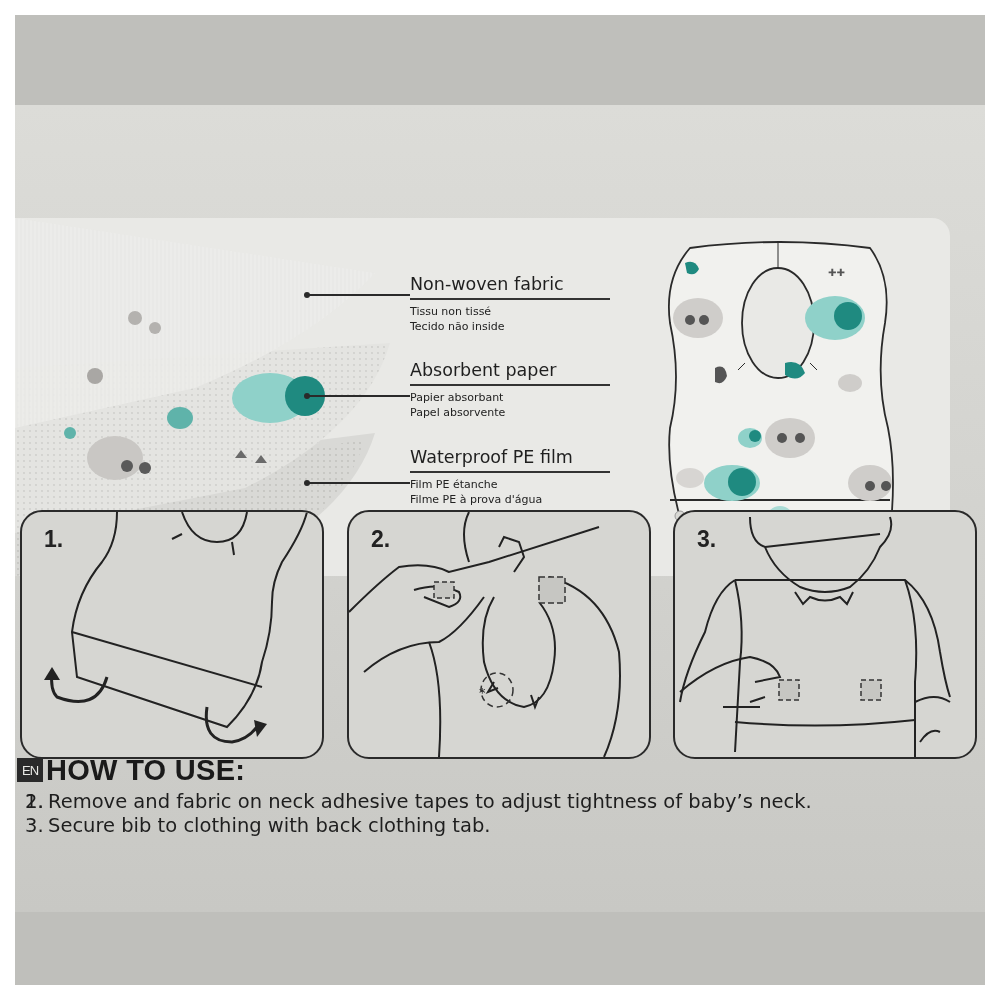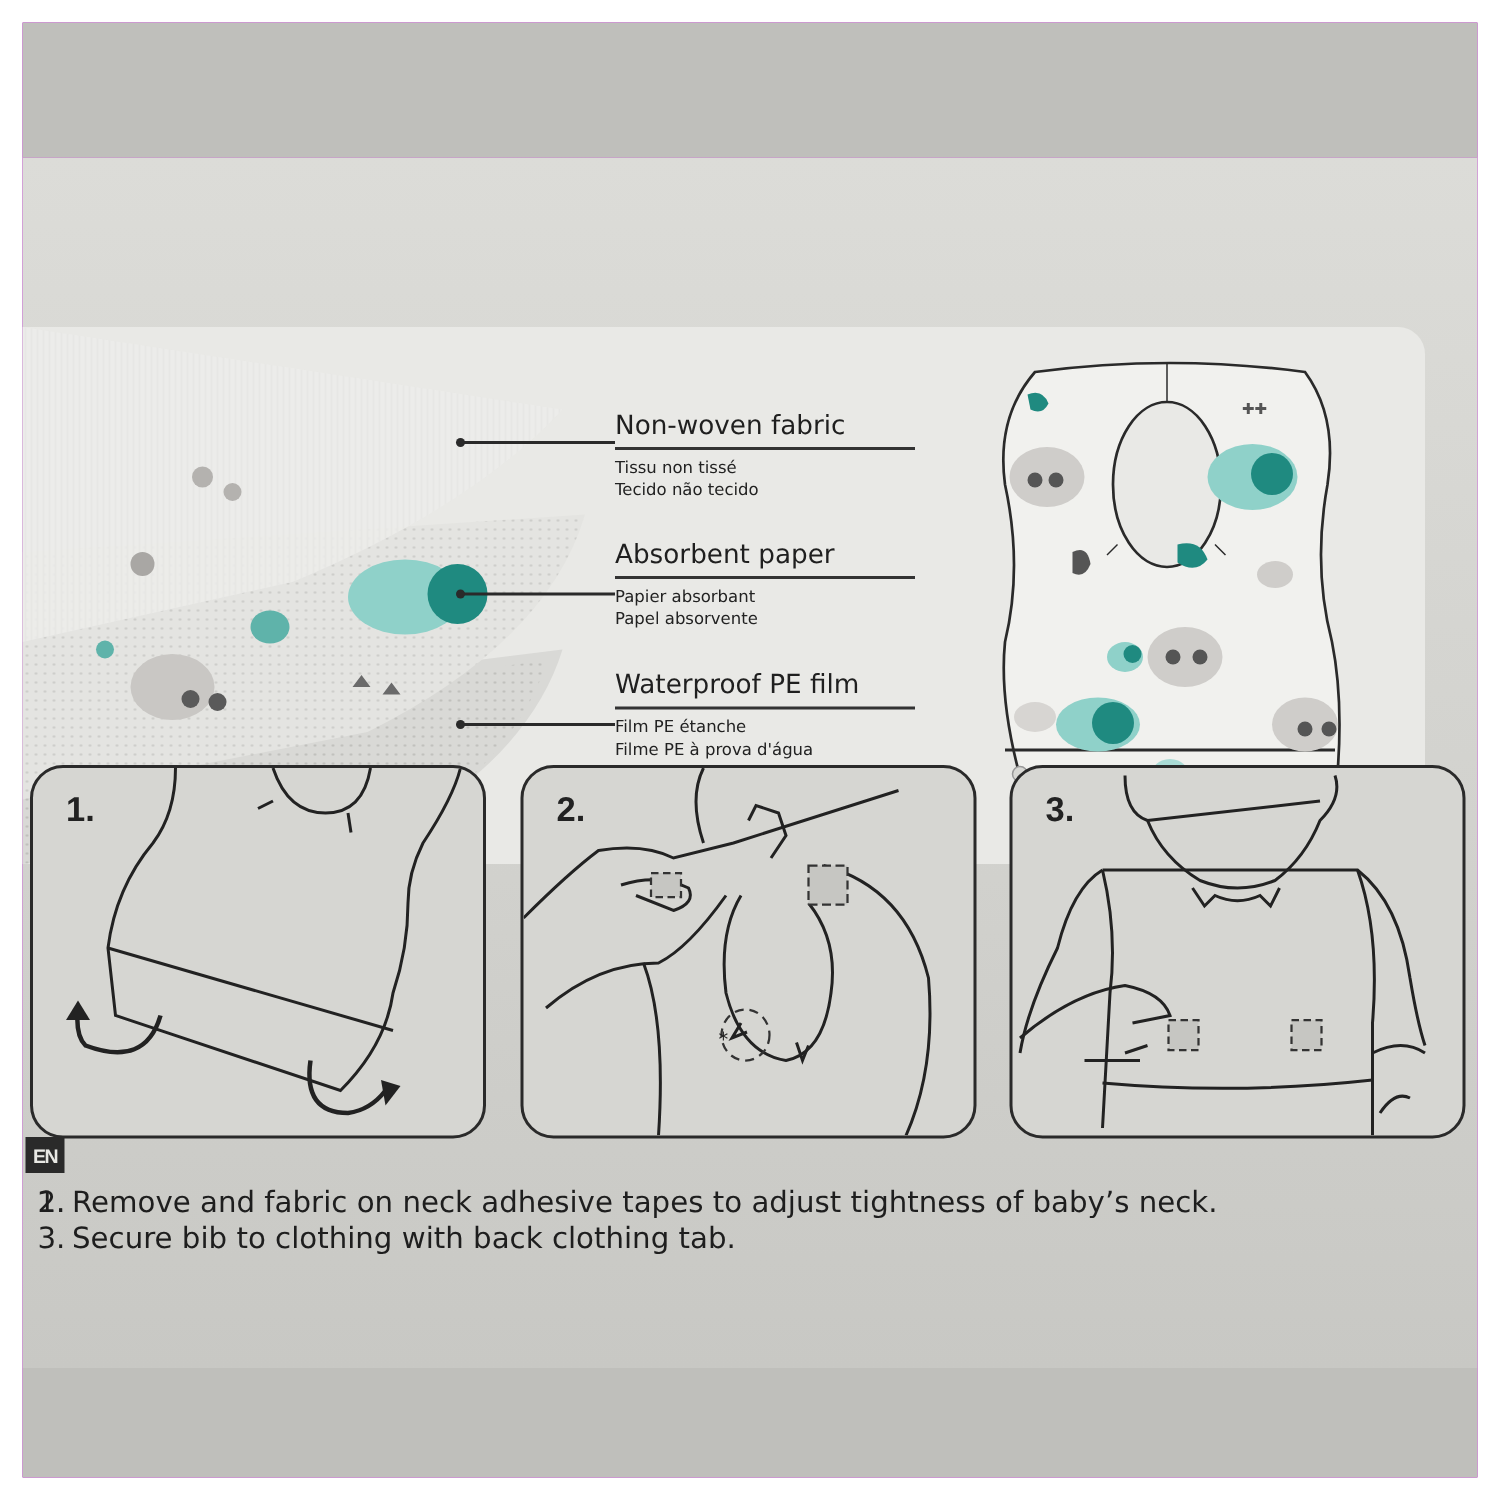--- a/index.html
+++ b/index.html
@@ -38,21 +38,21 @@
     font-weight: bold; font-size: 23px; color: #222; z-index: 2;
   }
   .step svg { position: absolute; left: 0; top: 0; }
 
   
   .howto { position: absolute; left: 0; top: 645px; width: 970px; }
   .howto-head { display: flex; align-items: center; height: 40px; }
   .en-badge {
     width: 26px; height: 24px; background: #2a2a2a; color: #e8e8e4; font-size: 13px;
     display: flex; align-items: center; justify-content: center; margin-left: 2px; margin-right: 3px;
-    font-family: "Liberation Sans", sans-serif; letter-spacing: -1px; font-weight: bold;
+    font-family: "Liberation Sans", sans-serif; letter-spacing: -1px;
   }
   .howto-title {
     font-family: "Liberation Sans", sans-serif; font-weight: bold; font-size: 29px; color: #1a1a1a;
     letter-spacing: 0.3px;
   }
   .howto-list { margin: 0; padding: 0; list-style: none; }
   .howto-list li { font-size: 19.5px; line-height: 24px; color: #1e1e1e; padding-left: 33px; position: relative; }
   .howto-list li .n { position: absolute; left: 10px; }
   .howto-list li.note { padding-left: 63px; }
 </style>
@@ -100,21 +100,21 @@
         <circle cx="292" cy="77" r="3" fill="#2a2a2a"></circle>
         <line x1="292" y1="178" x2="395" y2="178" stroke="#2a2a2a" stroke-width="2"></line>
         <circle cx="292" cy="178" r="3" fill="#2a2a2a"></circle>
         <line x1="292" y1="265" x2="395" y2="265" stroke="#2a2a2a" stroke-width="2"></line>
         <circle cx="292" cy="265" r="3" fill="#2a2a2a"></circle>
       </svg>
 
       <div class="layer-label" style="top:55px;">
         <div class="layer-title">Non-woven fabric</div>
         <div class="layer-sub">Tissu non tissé</div>
-        <div class="layer-sub" style="margin-top:0;">Tecido não tecido</div>
+        <div class="layer-sub" style="margin-top:0;">Tecido não inside</div>
       </div>
       <div class="layer-label" style="top:141px;">
         <div class="layer-title">Absorbent paper</div>
         <div class="layer-sub">Papier absorbant</div>
         <div class="layer-sub" style="margin-top:0;">Papel absorvente</div>
       </div>
       <div class="layer-label" style="top:228px;">
         <div class="layer-title">Waterproof PE film</div>
         <div class="layer-sub">Film PE étanche</div>
         <div class="layer-sub" style="margin-top:0;">Filme PE à prova d'água</div>
@@ -213,20 +213,21 @@
           <path d="M240,190 Q260,180 275,190 M245,230 Q255,215 265,220"></path>
         </g>
         <rect x="104" y="168" width="20" height="20" fill="#c6c6c2" stroke="#333" stroke-dasharray="5,3" stroke-width="1.5"></rect>
         <rect x="186" y="168" width="20" height="20" fill="#c6c6c2" stroke="#333" stroke-dasharray="5,3" stroke-width="1.5"></rect>
       </svg>
     </div>
 
     <div class="howto">
       <div class="howto-head">
         <div class="en-badge">EN</div>
+        <div class="howto-title">HOW TO USE:</div>
       </div>
       <ul class="howto-list">
         <li><span class="n">1.</span></li>
         <li><span class="n">2.</span><span>Remove and fabric on neck adhesive tapes to adjust tightness of baby’s neck.</span></li>
         <li><span class="n">3.</span><span>Secure bib to clothing with back clothing tab.</span></li>
       </ul>
     </div>
 
   </div>
   <div class="band-bottom"></div>

